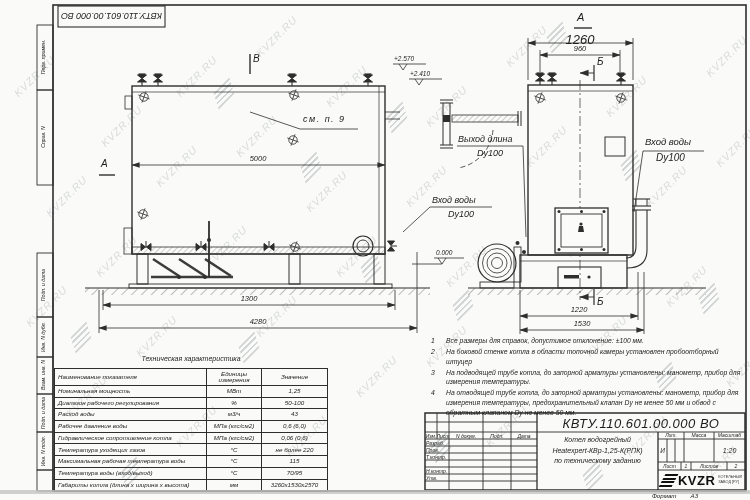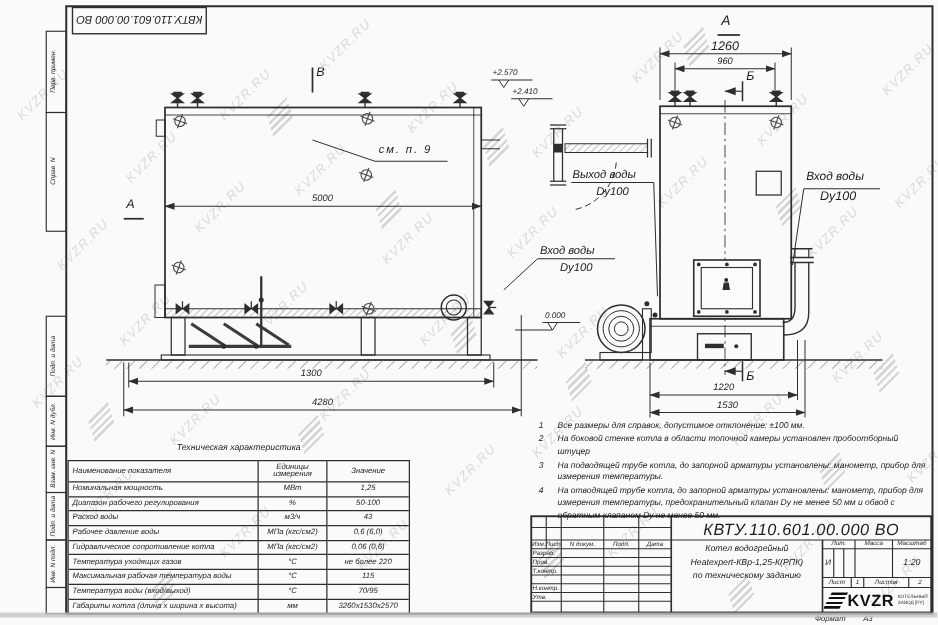--- a/index.html
+++ b/index.html
@@ -332,26 +332,26 @@
   <div class="txt" style="left:101px;top:158px;font-size:10px">А</div>
   <div class="txt" style="left:303px;top:114px;font-size:9px;letter-spacing:1.5px">см. п. 9</div>
   <div class="txt ctr" style="left:230px;top:154px;width:56px;font-size:7.5px">5000</div>
   <div class="txt ctr" style="left:221px;top:294px;width:56px;font-size:7.5px">1300</div>
   <div class="txt ctr" style="left:230px;top:317px;width:56px;font-size:7.5px">4280</div>
   <div class="txt" style="left:394px;top:55px;font-size:6.5px">+2.570</div>
   <div class="txt" style="left:410px;top:70px;font-size:6.5px">+2.410</div>
   <div class="txt" style="left:436px;top:249px;font-size:6.5px">0.000</div>
   <div class="txt" style="left:432px;top:195px;font-size:9px">Вход воды</div>
   <div class="txt" style="left:448px;top:209px;font-size:9px">Dy100</div>
-  <div class="txt" style="left:458px;top:134px;font-size:9px">Выход воды</div>
+  <div class="txt" style="left:458px;top:134px;font-size:9px">Выход длина</div>
   <div class="txt" style="left:477px;top:148px;font-size:9px">Dy100</div>
   <div class="txt" style="left:577px;top:11px;font-size:11px">А</div>
   <div class="txt" style="left:597px;top:56px;font-size:10px">Б</div>
   <div class="txt" style="left:597px;top:296px;font-size:10px">Б</div>
-  <div class="txt ctr" style="left:552px;top:32px;width:56px;font-size:10px">1260</div>
+  <div class="txt ctr" style="left:552px;top:32px;width:56px;font-size:13px">1260</div>
   <div class="txt ctr" style="left:552px;top:44px;width:56px;font-size:7.5px">960</div>
   <div class="txt ctr" style="left:551px;top:305px;width:56px;font-size:7.5px">1220</div>
   <div class="txt ctr" style="left:554px;top:319px;width:56px;font-size:7.5px">1530</div>
   <div class="txt" style="left:645px;top:136px;font-size:9.5px">Вход воды</div>
   <div class="txt" style="left:656px;top:152px;font-size:10px">Dy100</div>
 
   <div class="notes">
     <div class="note">
         <span class="n">1</span>
         <span class="t">Все размеры для справок, допустимое отклонение: ±100 мм.</span>

